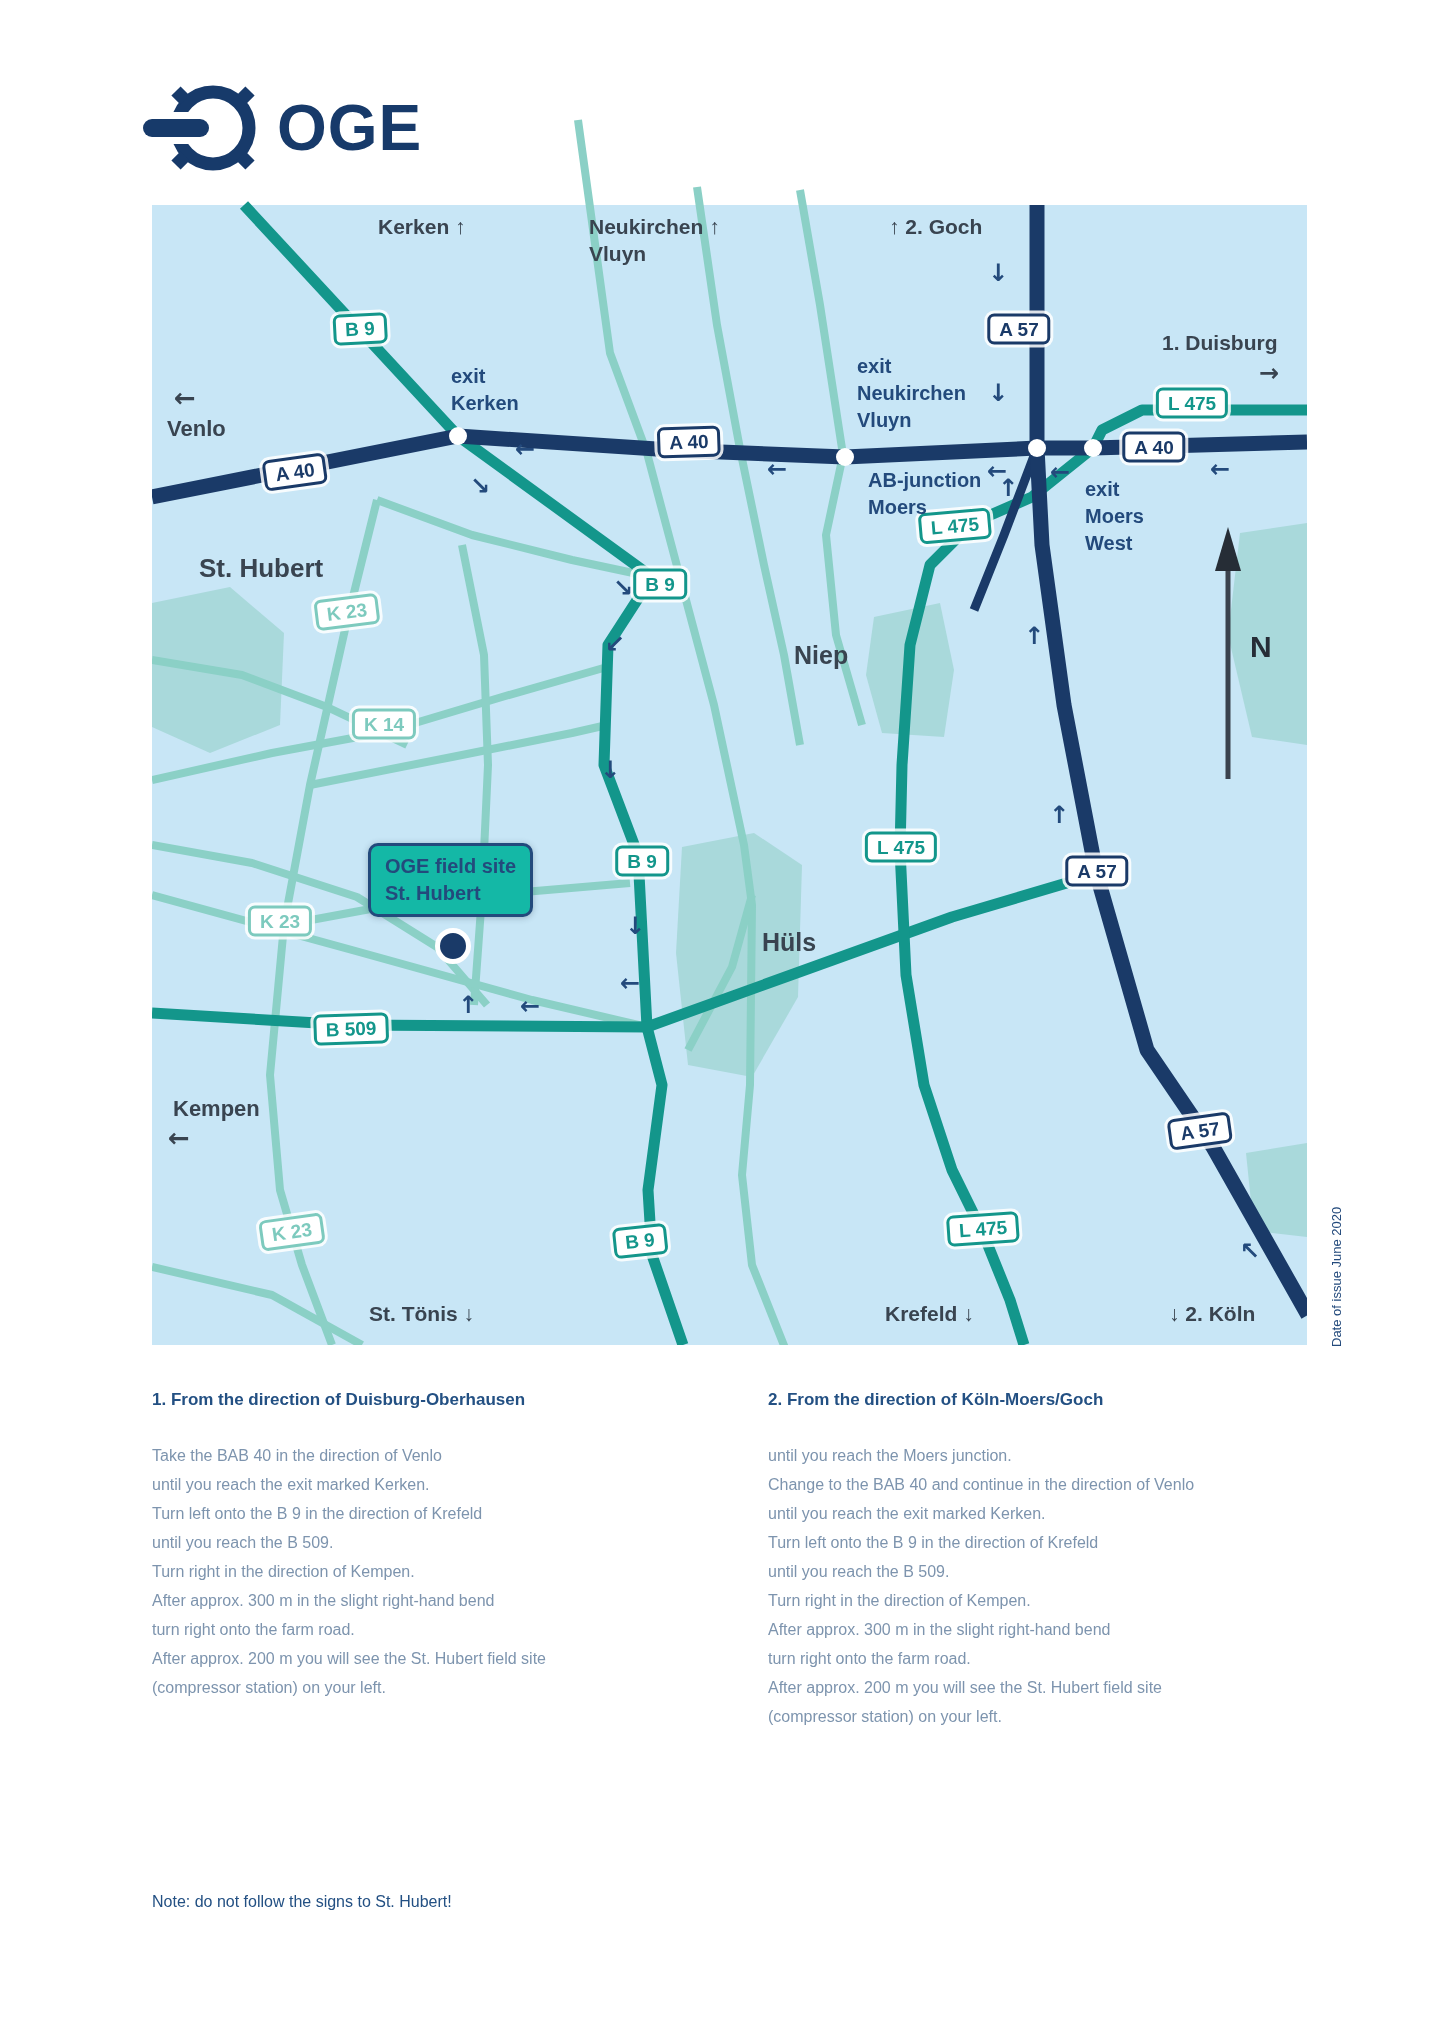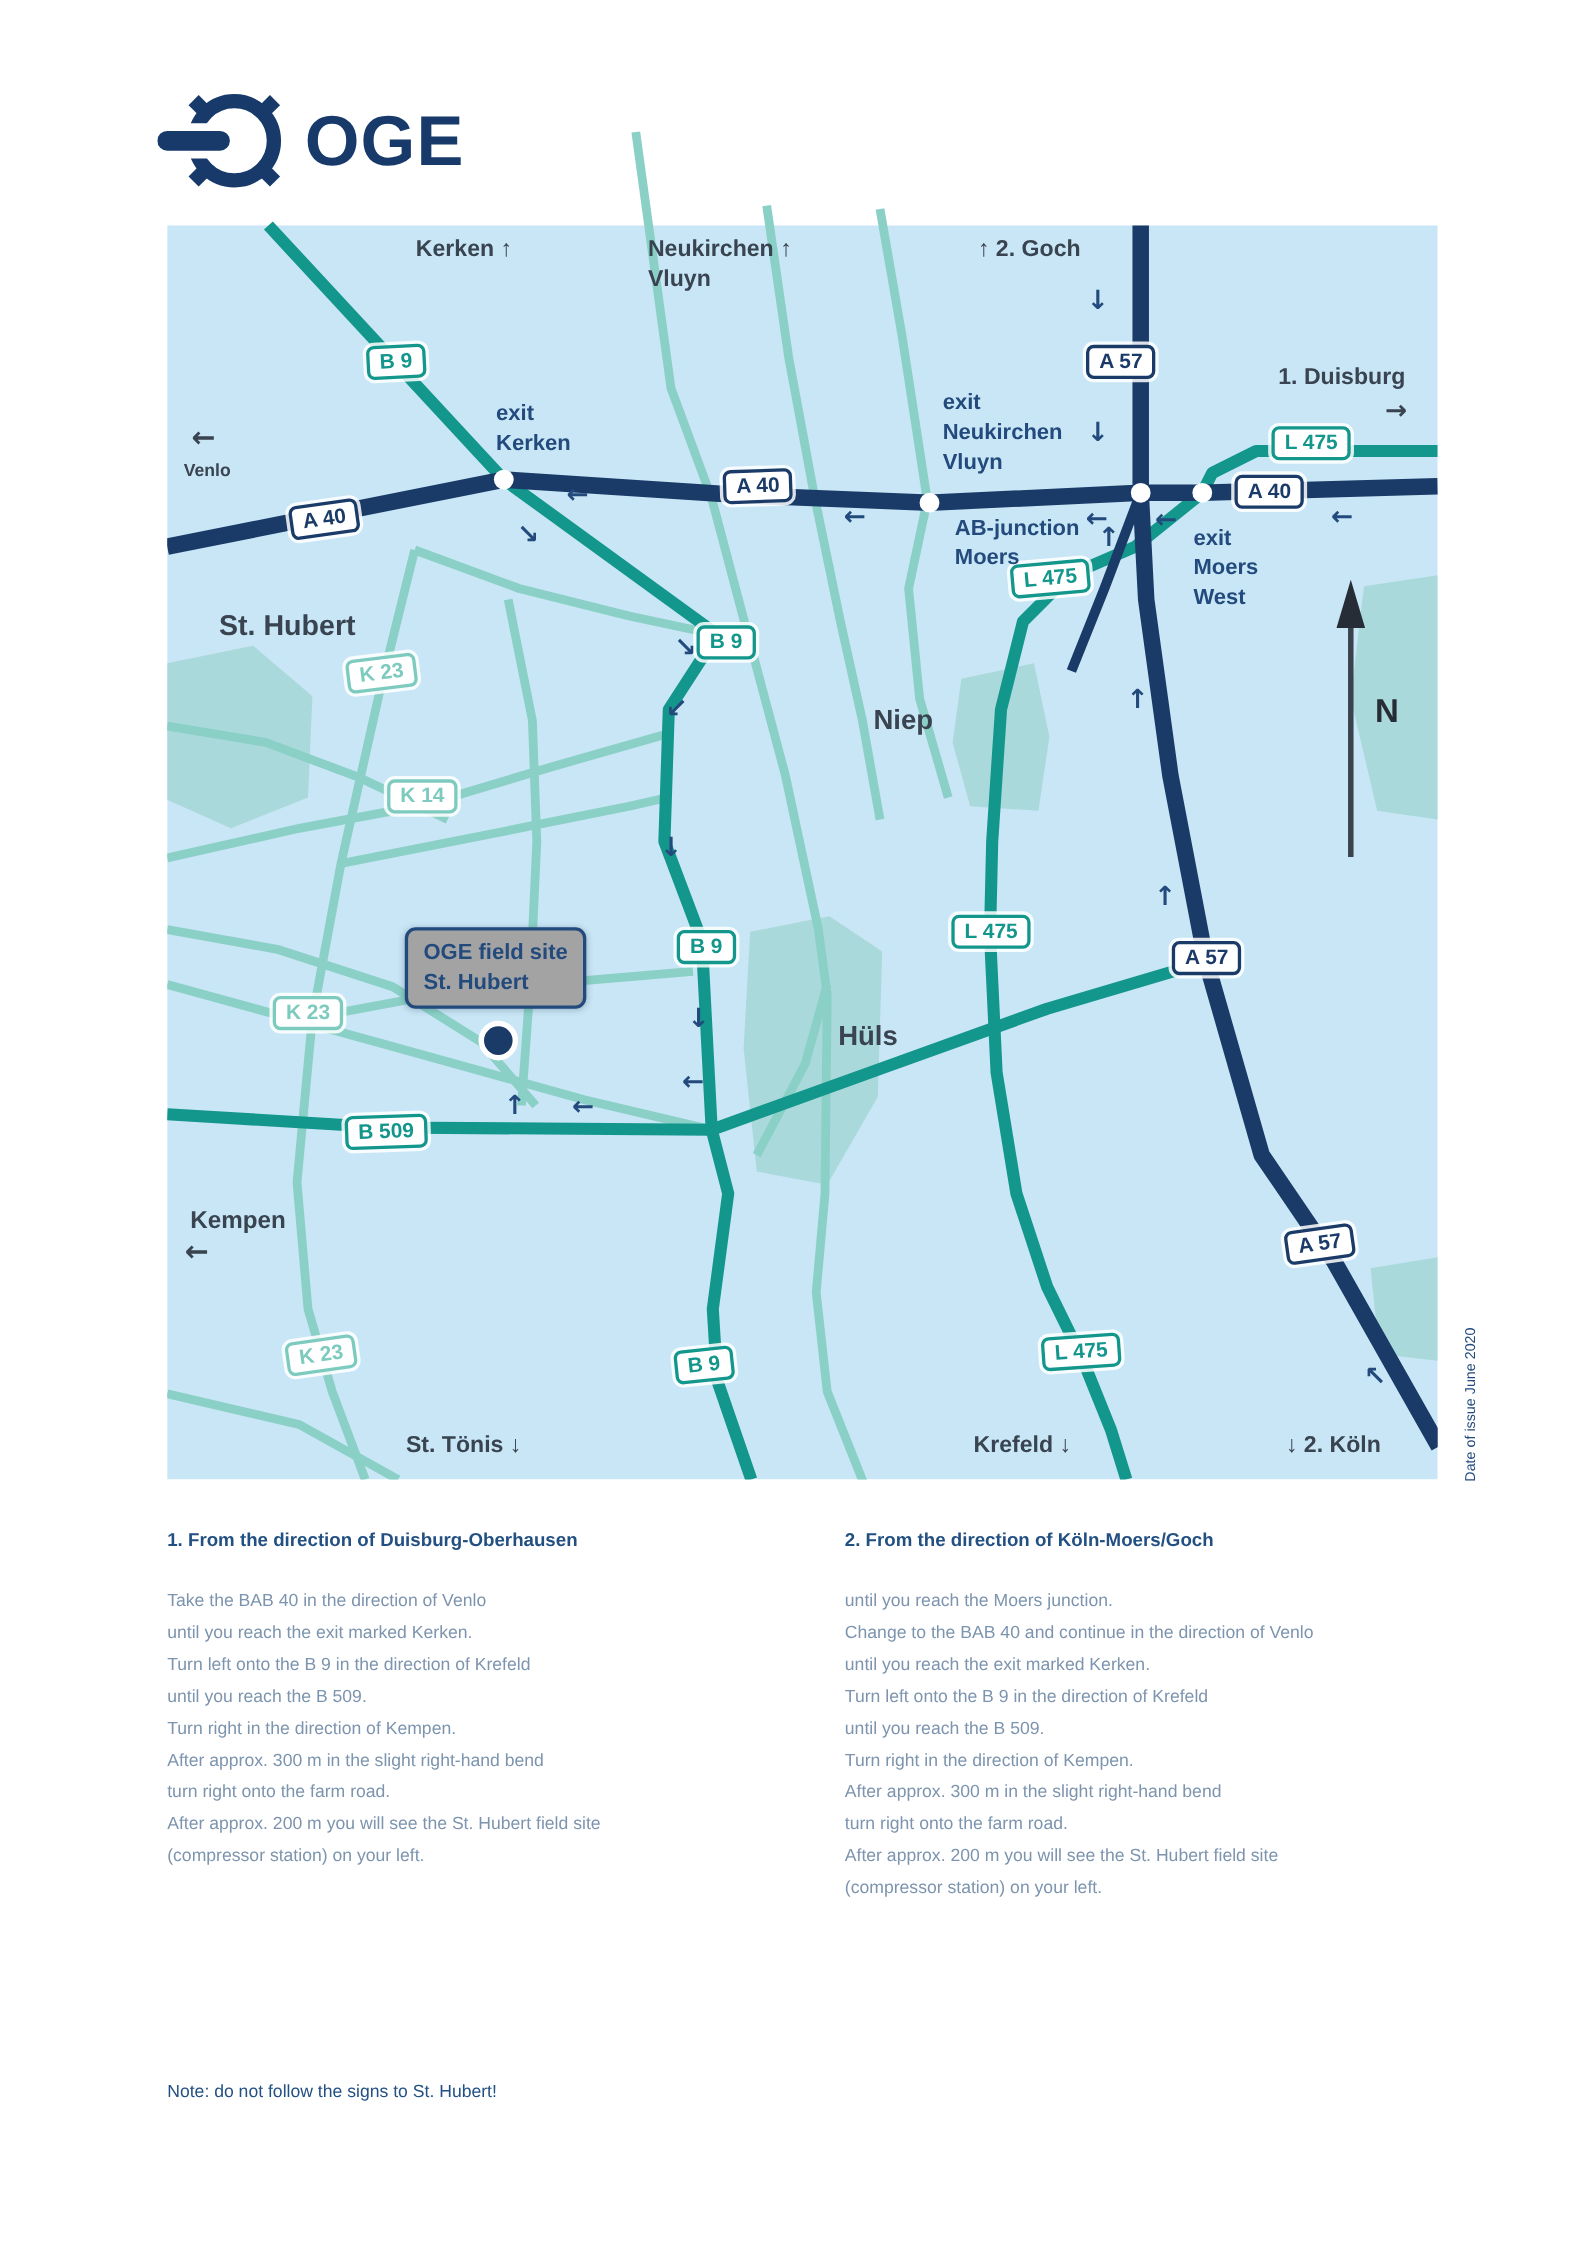--- a/index.html
+++ b/index.html
@@ -18,21 +18,21 @@
          font-size:19px;line-height:1;padding:3px 9px;white-space:nowrap;
          box-shadow:0 0 0 3px rgba(255,255,255,.85);}
   .badge.navy{border-color:#1a3a68;color:#1a3a68;}
   .badge.teal{border-color:#13968b;color:#13968b;}
   .badge.light{border-color:#7dcabe;color:#7dcabe;}
   .place{position:absolute;color:#394450;font-weight:bold;white-space:nowrap;}
   .exit{position:absolute;color:#234a7c;font-weight:bold;font-size:20px;line-height:27px;white-space:nowrap;}
   .arrow{position:absolute;color:#234a7c;font-weight:bold;font-size:24px;line-height:1;
          font-family:"DejaVu Sans",sans-serif;}
   .arrow.city{color:#394450;}
-  .site-box{position:absolute;left:216px;top:638px;background:#a3a3a3;border:3px solid #234a7c;border-radius:10px;
+  .site-box{position:absolute;left:216px;top:638px;background:#14b8a6;border:3px solid #234a7c;border-radius:10px;
             padding:7px 14px;font-size:20px;font-weight:bold;color:#234a7c;line-height:27px;white-space:nowrap;
             box-shadow:0 1px 6px rgba(40,60,80,.3);}
   .site-dot{position:absolute;left:283px;top:723px;width:26px;height:26px;background:#1a3a68;
             border:5px solid #fff;border-radius:50%;}
   .north{position:absolute;left:1062px;top:322px;width:70px;height:270px;}
   .north .n-label{position:absolute;left:36px;top:103px;font-size:30px;font-weight:bold;color:#262d36;}
   .date-note{position:absolute;left:1329px;top:1347px;transform:rotate(-90deg);transform-origin:0 0;
              font-size:13px;color:#234a7c;white-space:nowrap;}
   
   .dir-col{position:absolute;top:1390px;width:560px;}
@@ -133,21 +133,21 @@
         <div class="place" style="left: 226px; top: 8px; font-size: 21px; line-height: 27px;">
           <div>Kerken ↑</div>
         </div>
         <div class="place" style="left: 437px; top: 8px; font-size: 21px; line-height: 27px;">
           <div>Neukirchen ↑</div>
           <div>Vluyn</div>
         </div>
         <div class="place" style="left: 737px; top: 8px; font-size: 21px; line-height: 27px;">
           <div>↑ 2. Goch</div>
         </div>
-        <div class="place" style="left: 15px; top: 210px; font-size: 16px; line-height: 28px;">
+        <div class="place" style="left: 15px; top: 210px; font-size: 22px; line-height: 28px;">
           <div>Venlo</div>
         </div>
         <div class="place" style="left: 1010px; top: 124px; font-size: 21px; line-height: 27px;">
           <div>1. Duisburg</div>
         </div>
         <div class="place" style="left: 47px; top: 347px; font-size: 26px; line-height: 33px;">
           <div>St. Hubert</div>
         </div>
         <div class="place" style="left: 642px; top: 434px; font-size: 25px; line-height: 32px;">
           <div>Niep</div>

